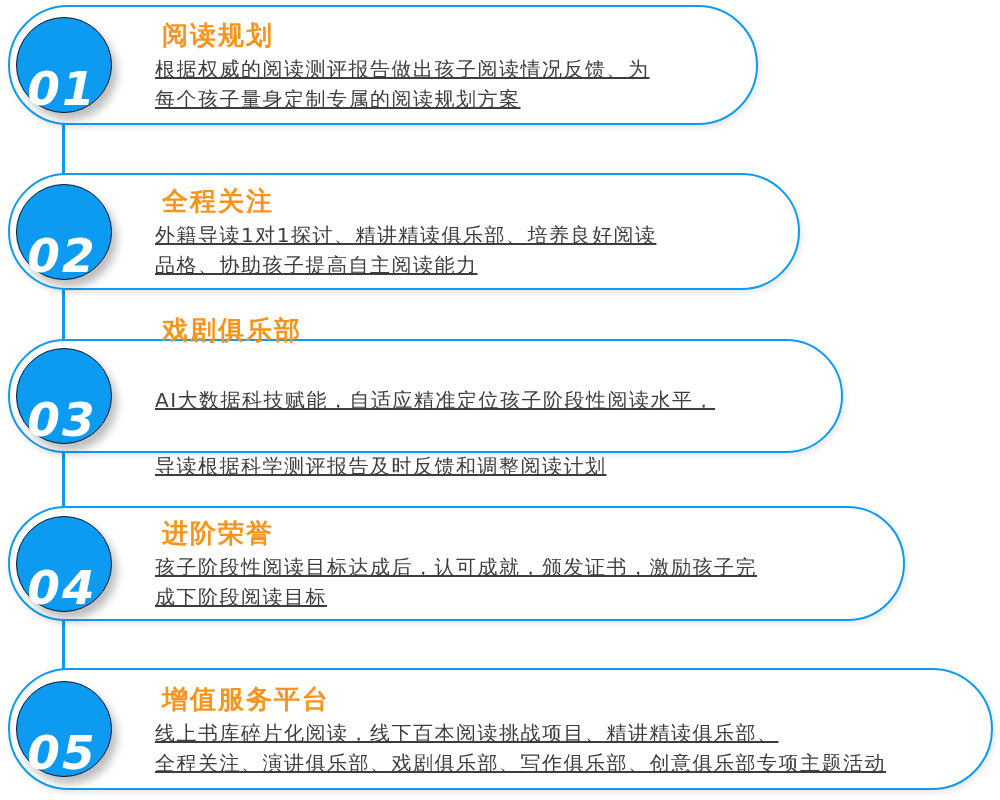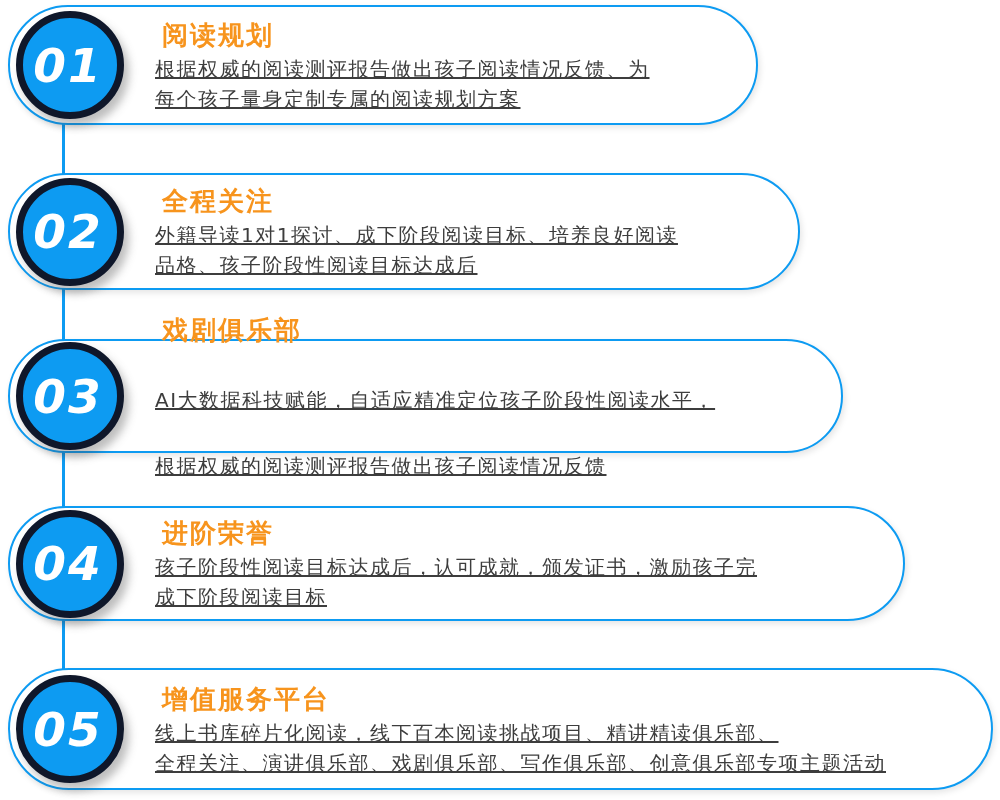--- a/index.html
+++ b/index.html
@@ -41,24 +41,24 @@
   }
   .badge {
     position: absolute;
     left: 6px;
     top: 50%;
     transform: translateY(-50%);
     width: 94px;
     height: 94px;
     border-radius: 50%;
     background: var(--accent, #0d9bf2);
-    border: 7px solid #0f172a;
+    border: 1px solid #0f172a;
     box-shadow: 5px 7px 9px rgba(70,70,70,0.35);
     display: flex;
-    align-items: center;
+    align-items: flex-end;
     justify-content: center;
     z-index: 2;
   }
   .badge-num {
     color: var(--number-color, #ffffff);
     font-size: 47px;
     font-weight: bold;
     font-style: italic;
     letter-spacing: 2px;
     line-height: 1;
@@ -96,31 +96,31 @@
     <div class="step-title">阅读规划</div>
     <div class="step-desc">根据权威的阅读测评报告做出孩子阅读情况反馈、为</div>
     <div class="step-desc">每个孩子量身定制专属的阅读规划方案</div>
   </div>
 
   <div class="card" style="top:173px; width:792px; height:117px;">
     <div class="badge">
       <span class="badge-num">02</span>
     </div>
     <div class="step-title">全程关注</div>
-    <div class="step-desc">外籍导读1对1探讨、成下阶段阅读目标、培养良好阅读</div>
-    <div class="step-desc">品格、孩子阶段性阅读目标达成后</div>
+    <div class="step-desc">外籍导读1对1探讨、精讲精读俱乐部、培养良好阅读</div>
+    <div class="step-desc">品格、协助孩子提高自主阅读能力</div>
   </div>
 
   <div class="card" style="top:339px; width:835px; height:114px;gap:36px;">
     <div class="badge">
       <span class="badge-num">03</span>
     </div>
     <div class="step-title">戏剧俱乐部</div>
     <div class="step-desc">AI大数据科技赋能，自适应精准定位孩子阶段性阅读水平，</div>
-    <div class="step-desc">根据权威的阅读测评报告做出孩子阅读情况反馈</div>
+    <div class="step-desc">导读根据科学测评报告及时反馈和调整阅读计划</div>
   </div>
 
   <div class="card" style="top:506px; width:897px; height:115px;">
     <div class="badge">
       <span class="badge-num">04</span>
     </div>
     <div class="step-title">进阶荣誉</div>
     <div class="step-desc">孩子阶段性阅读目标达成后，认可成就，颁发证书，激励孩子完</div>
     <div class="step-desc">成下阶段阅读目标</div>
   </div>

